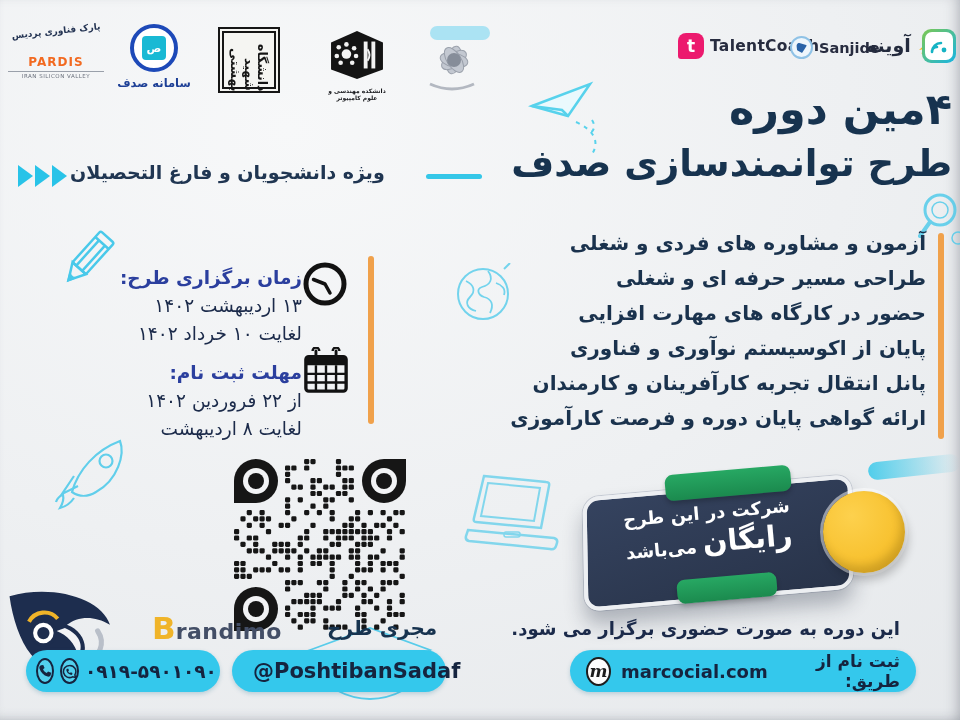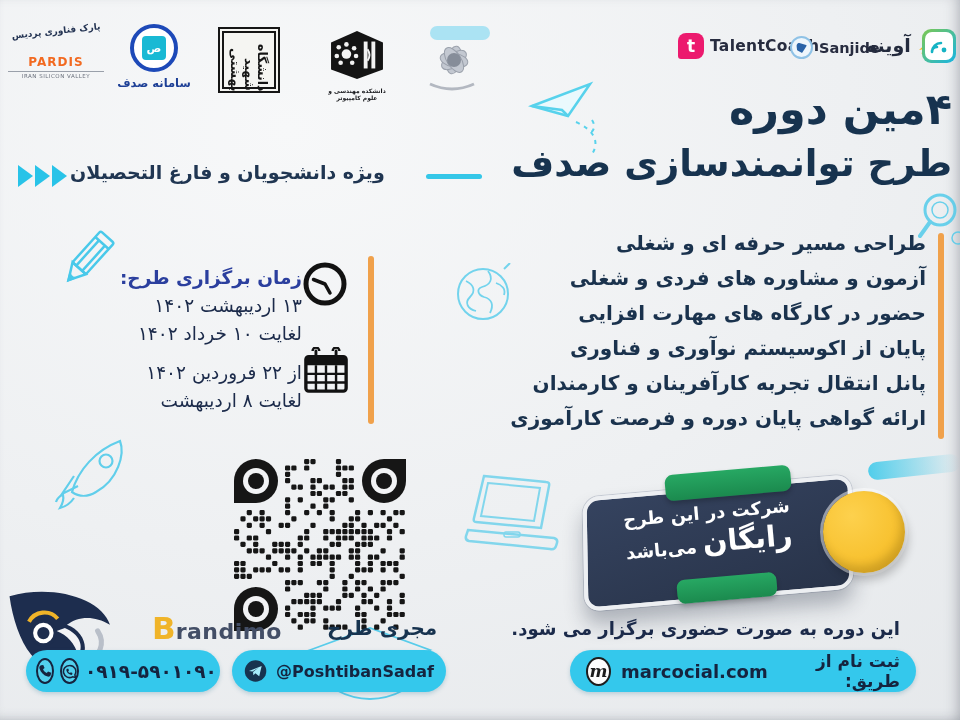--- a/index.html
+++ b/index.html
@@ -85,21 +85,21 @@
   .badge-text .hl { font-size:29px; font-weight:bold; }
   .note { right:60px; top:618px; font-size:18px; font-weight:bold; color:#1b2a4a; direction:rtl; }
 
   
   .pill { position:absolute; top:650px; height:42px; border-radius:21px; background:#34c8ec; display:flex; align-items:center; z-index:3;
           box-shadow:0 2px 4px rgba(40,120,150,.25); }
   .pill-phone { left:26px; width:194px; padding:0 10px; gap:6px; }
   .pill-tg { left:232px; width:214px; padding:0 12px; gap:9px; }
   .pill-reg { left:570px; width:346px; padding:0 16px; gap:10px; direction:rtl; }
   .pnum { font-size:18.5px; font-weight:bold; color:#15243f; letter-spacing:.5px; margin:0 auto; direction:ltr; }
-  .tgh { font-size:16px; font-weight:bold; color:#15243f; }
+  .tgh { font-size:21px; font-weight:bold; color:#15243f; }
   .reg-l { font-size:17px; font-weight:bold; color:#15243f; }
   .reg-w { font-size:18px; font-weight:bold; color:#15243f; direction:ltr; }
   .ic-circ { width:26px; height:26px; border-radius:50%; border:2px solid #15243f; display:flex; align-items:center; justify-content:center; background:rgba(255,255,255,.15); }
   .msig { width:29px; height:29px; border-radius:50%; border:2.5px solid #1d1d1d; background:#fdfdfd; color:#1d1d1d;
           font-family:"DejaVu Serif", serif; font-style:italic; font-weight:bold; font-size:17px; display:flex; align-items:center; justify-content:center; }
   .owl { left:-6px; top:590px; }
   .brandimo { left:152px; top:610px; display:flex; align-items:baseline; }
   .b-init { font-size:31px; font-weight:bold; color:#f0b429; }
   .b-rest { font-size:22px; font-weight:bold; color:#434e66; letter-spacing:.5px;margin-top:8px; }
   .executor { left:300px; top:616px; font-size:20px; font-weight:bold; color:#17334f; direction:rtl;margin-left:27px; }
@@ -241,22 +241,22 @@
   <div class="abs t-program">طرح توانمندسازی صدف</div>
   <div class="abs t-dash"></div>
   <div class="abs t-audience">ویژه دانشجویان و فارغ التحصیلان</div>
   <div class="abs tri-row">
     <div class="tri"></div>
       <div class="tri"></div>
       <div class="tri"></div>
   </div>
 
   <div class="abs features">
+    <div class="f-line">آزمون و مشاوره های فردی و شغلی</div>
     <div class="f-line">طراحی مسیر حرفه ای و شغلی</div>
-    <div class="f-line">آزمون و مشاوره های فردی و شغلی</div>
     <div class="f-line">حضور در کارگاه های مهارت افزایی</div>
     <div class="f-line">پایان از اکوسیستم نوآوری و فناوری</div>
     <div class="f-line">پانل انتقال تجربه کارآفرینان و کارمندان</div>
     <div class="f-line">ارائه گواهی پایان دوره و فرصت کارآموزی</div>
   </div>
   <div class="abs bar bar-feat"></div>
 
   <div class="abs bar bar-sched"></div>
   <svg class="abs ic-clock" width="48" height="48" viewBox="0 0 48 48" fill="none">
     <circle cx="24" cy="24" r="19" stroke="#121212" stroke-width="5"></circle>
@@ -267,20 +267,21 @@
     <path d="M13.5 4 v9 M34.5 4 v9" stroke="#121212" stroke-width="3" stroke-linecap="round"></path>
     <rect x="3" y="10" width="42" height="36" rx="3" stroke="#121212" stroke-width="3.5"></rect>
     <rect x="3" y="10" width="42" height="9" fill="#121212"></rect>
     <path d="M13.5 19 v27 M24 19 v27 M34.5 19 v27 M3 28 h42 M3 37 h42" stroke="#121212" stroke-width="2.5"></path>
   </svg>
   <div class="abs sched-text">
     <div class="s-label">زمان برگزاری طرح:</div>
     <div class="s-line">۱۳ اردیبهشت ۱۴۰۲</div>
     <div class="s-line">لغایت ۱۰ خرداد ۱۴۰۲</div>
     <div class="s-gap"></div>
+    <div class="s-label">مهلت ثبت نام:</div>
     <div class="s-line">از ۲۲ فروردین ۱۴۰۲</div>
     <div class="s-line">لغایت ۸ اردیبهشت</div>
   </div>
 
   <div class="abs qr"><svg width="176" height="176" viewBox="0 0 176 176">
         <rect x="72.1" y="2.0" width="5.2" height="5.2" rx="1.4" fill="#161616"></rect>
         <rect x="78.4" y="2.0" width="5.2" height="5.2" rx="1.4" fill="#161616"></rect>
         <rect x="103.9" y="2.0" width="5.2" height="5.2" rx="1.4" fill="#161616"></rect>
         <rect x="53.0" y="8.4" width="5.2" height="5.2" rx="1.4" fill="#161616"></rect>
         <rect x="59.3" y="8.4" width="5.2" height="5.2" rx="1.4" fill="#161616"></rect>

